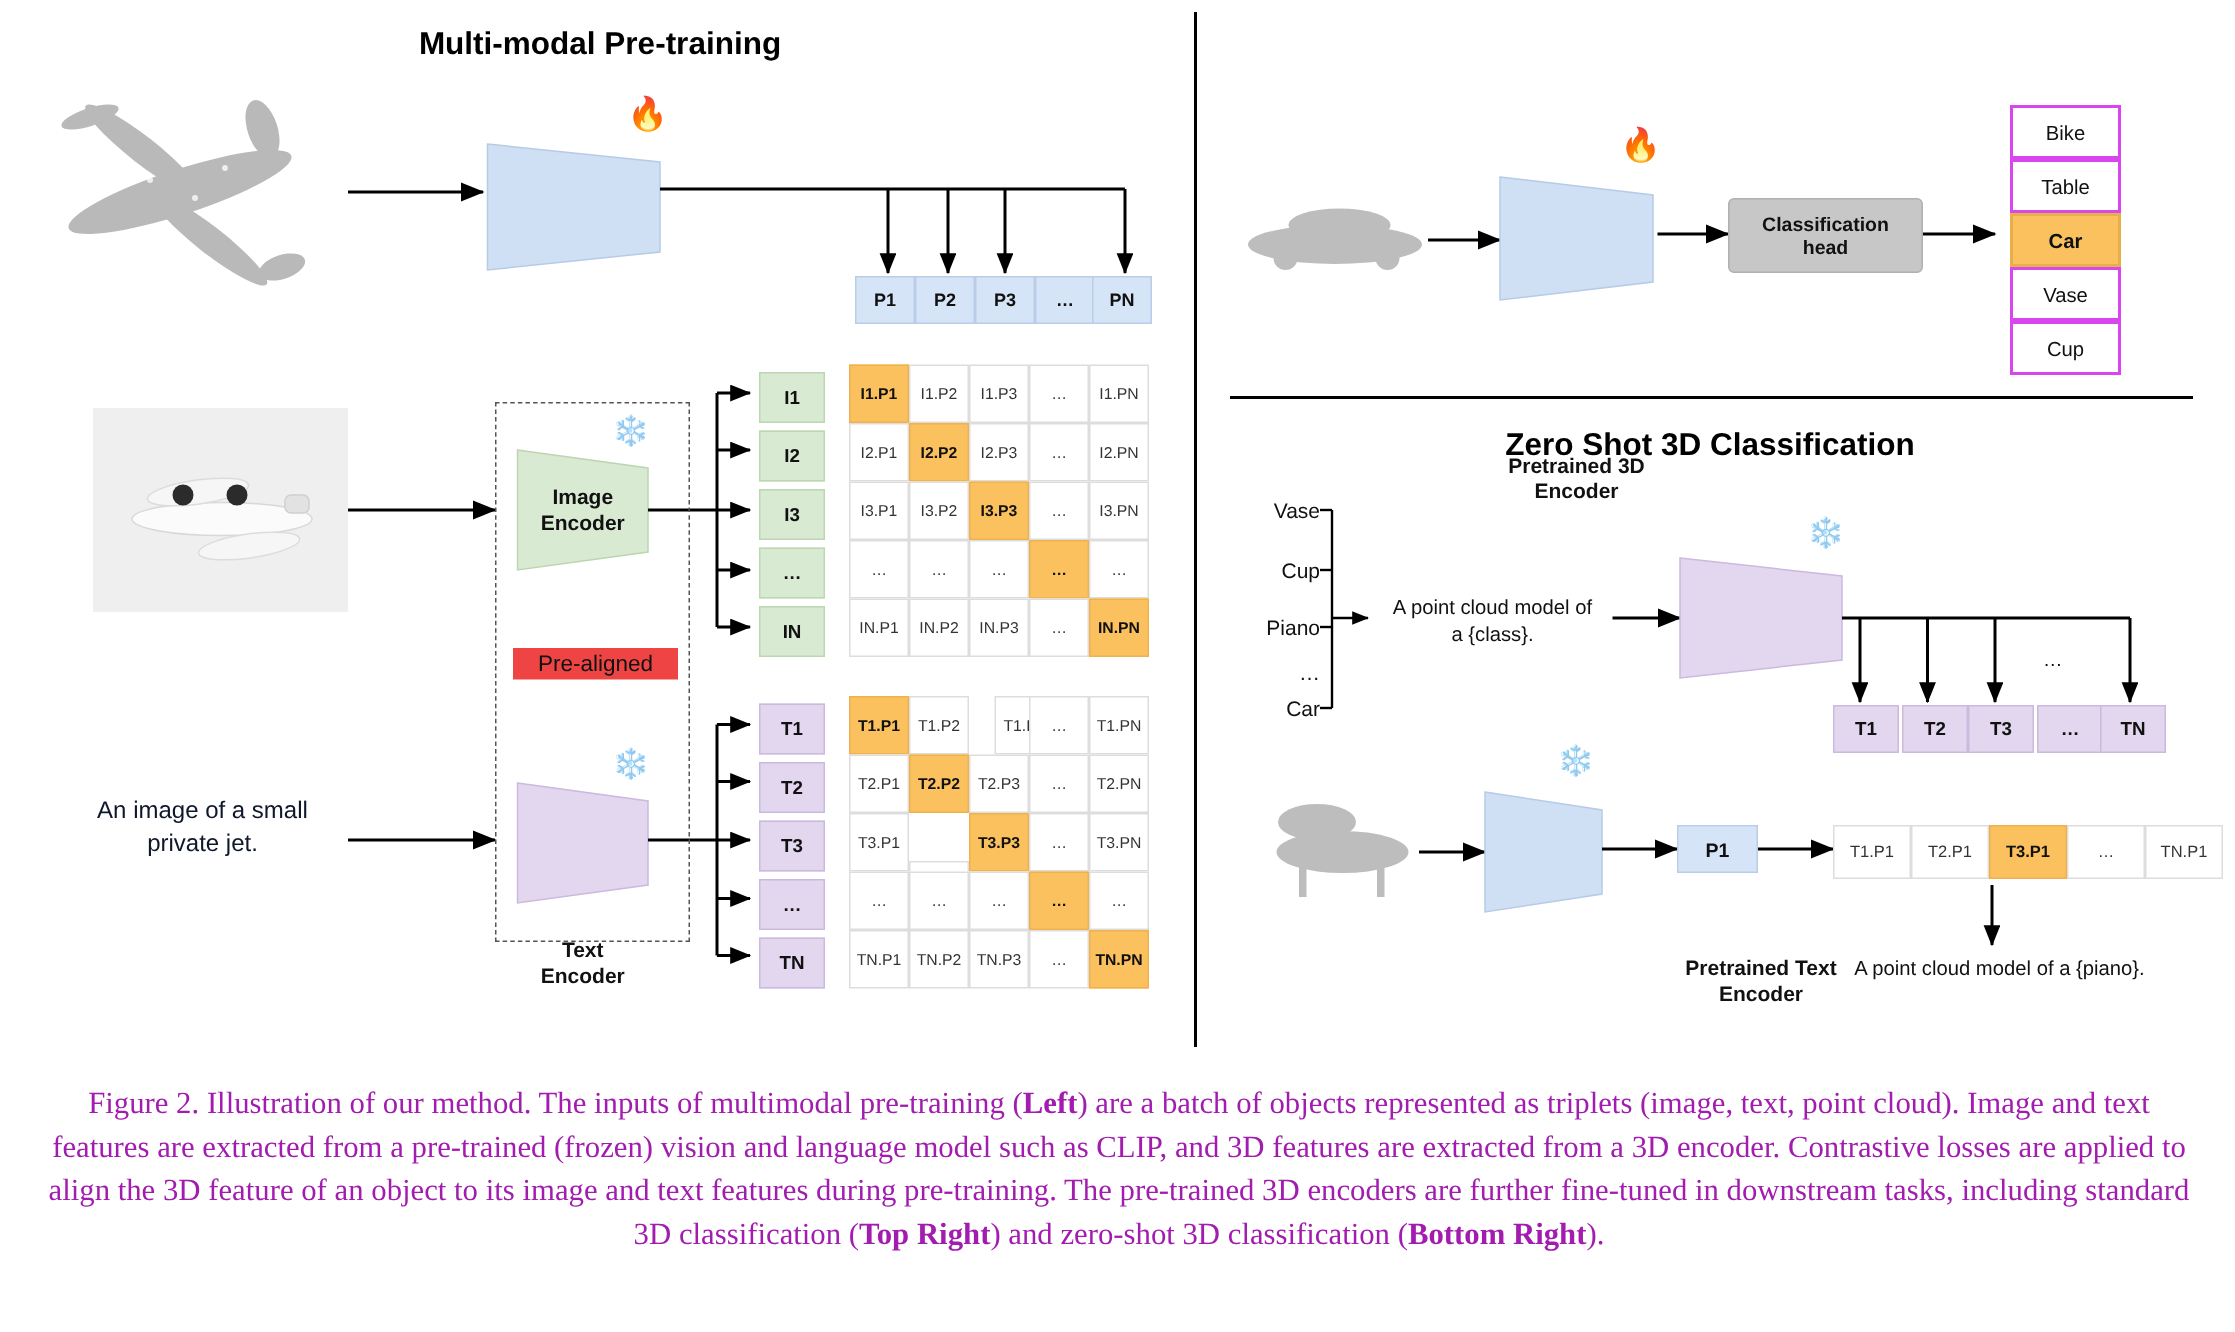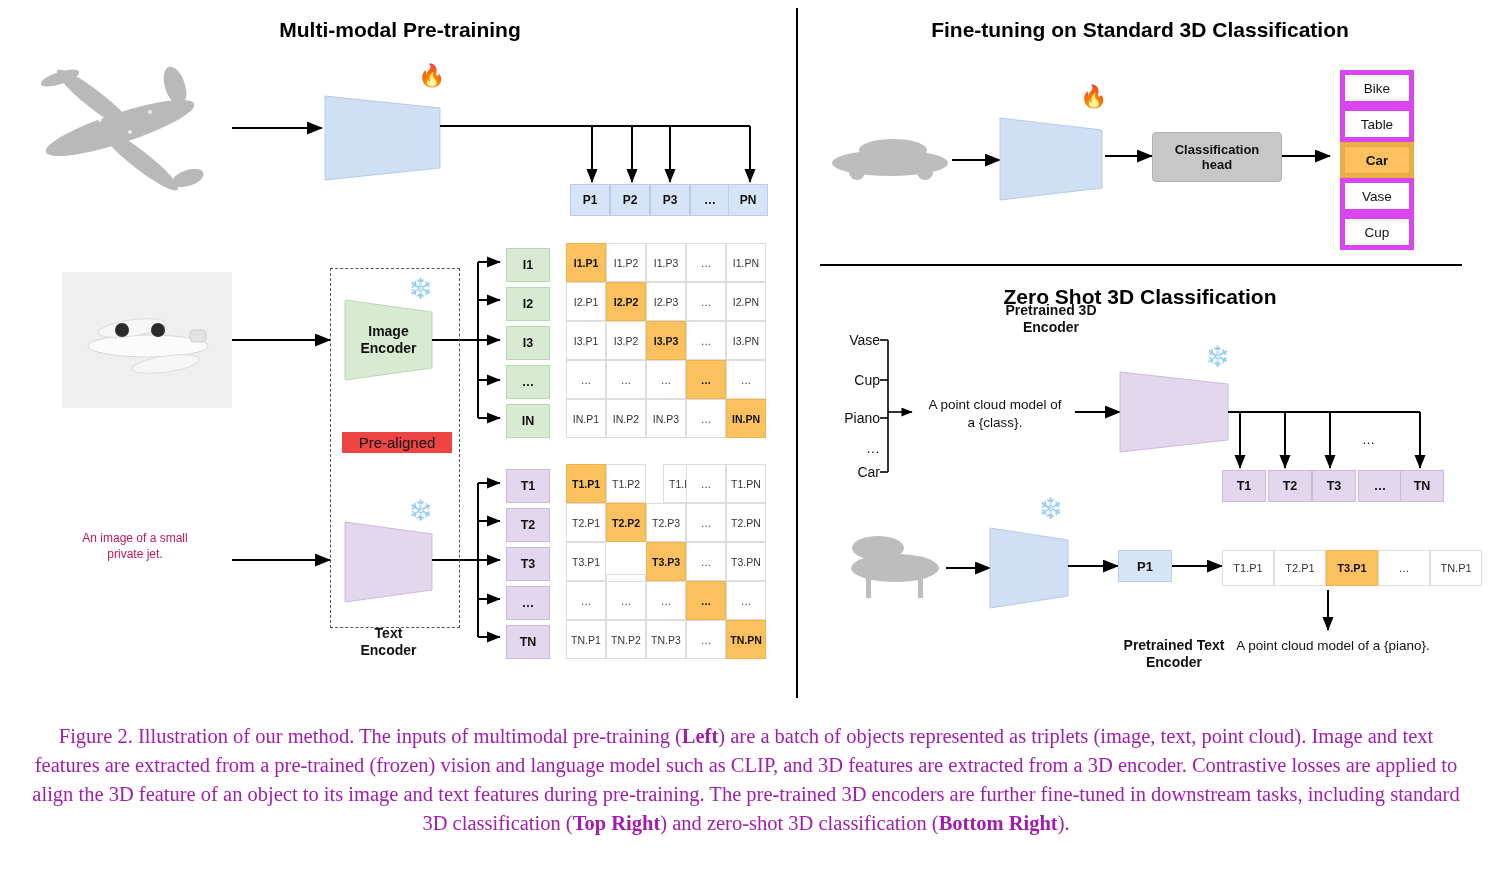--- a/index.html
+++ b/index.html
@@ -42,36 +42,35 @@
 
   
   .dashed{position:absolute;border:1.6px dashed #555;box-sizing:border-box;}
 
   
   .caption{position:absolute;left:30px;top:722px;width:1432px;
            font-family:"Liberation Serif", serif;font-size:20.5px;line-height:1.42;color:#a21caf;
            text-align:center;}
   .caption b{font-weight:bold;}
   .imgbox{position:absolute;background:#f0f0f0;}
-  .lefttext{position:absolute;font-size:12px;line-height:1.35;color:#be185d;text-align:center;}
-  .cls-list-item{position:absolute;box-sizing:border-box;border:5px solid #d946ef;background:#fff;
+  .lefttext{position:absolute;font-size:16px;line-height:1.35;color:#0f172a;text-align:center;}
+  .cls-list-item{position:absolute;box-sizing:border-box;border:2px solid #d946ef;background:#fff;
                  display:flex;align-items:center;justify-content:center;font-size:13.5px;}
   .zs-label{position:absolute;font-size:14px;color:#111;}
   .prompt{position:absolute;font-size:13.5px;text-align:center;line-height:1.3;color:#111;}
 </style>
 </head>
 <body>
 
 <div class="fig">
 
   <div class="vdiv" style="left:796px;top:8px;height:690px;"></div>
   <div class="hdiv" style="left:820px;top:264px;width:642px;"></div>
 
   <div class="abs title" style="left:180px;top:18px;width:440px;">Multi-modal Pre-training</div>
-  <div class="abs title" style="left:880px;top:18px;width:520px;">Fine-tuning on Standard 3D Classification</div>
   <div class="abs title" style="left:930px;top:285px;width:420px;">Zero Shot 3D Classification</div>
 
   <svg class="layer">
     <defs>
       <marker id="ah" markerWidth="9" markerHeight="9" refX="7.5" refY="3.2" orient="auto">
         <path d="M0,0 L8,3.2 L0,6.4 z" fill="#000"></path>
       </marker>
       <marker id="ahs" markerWidth="8" markerHeight="8" refX="6.6" refY="2.8" orient="auto">
         <path d="M0,0 L7,2.8 L0,5.6 z" fill="#000"></path>
       </marker>

